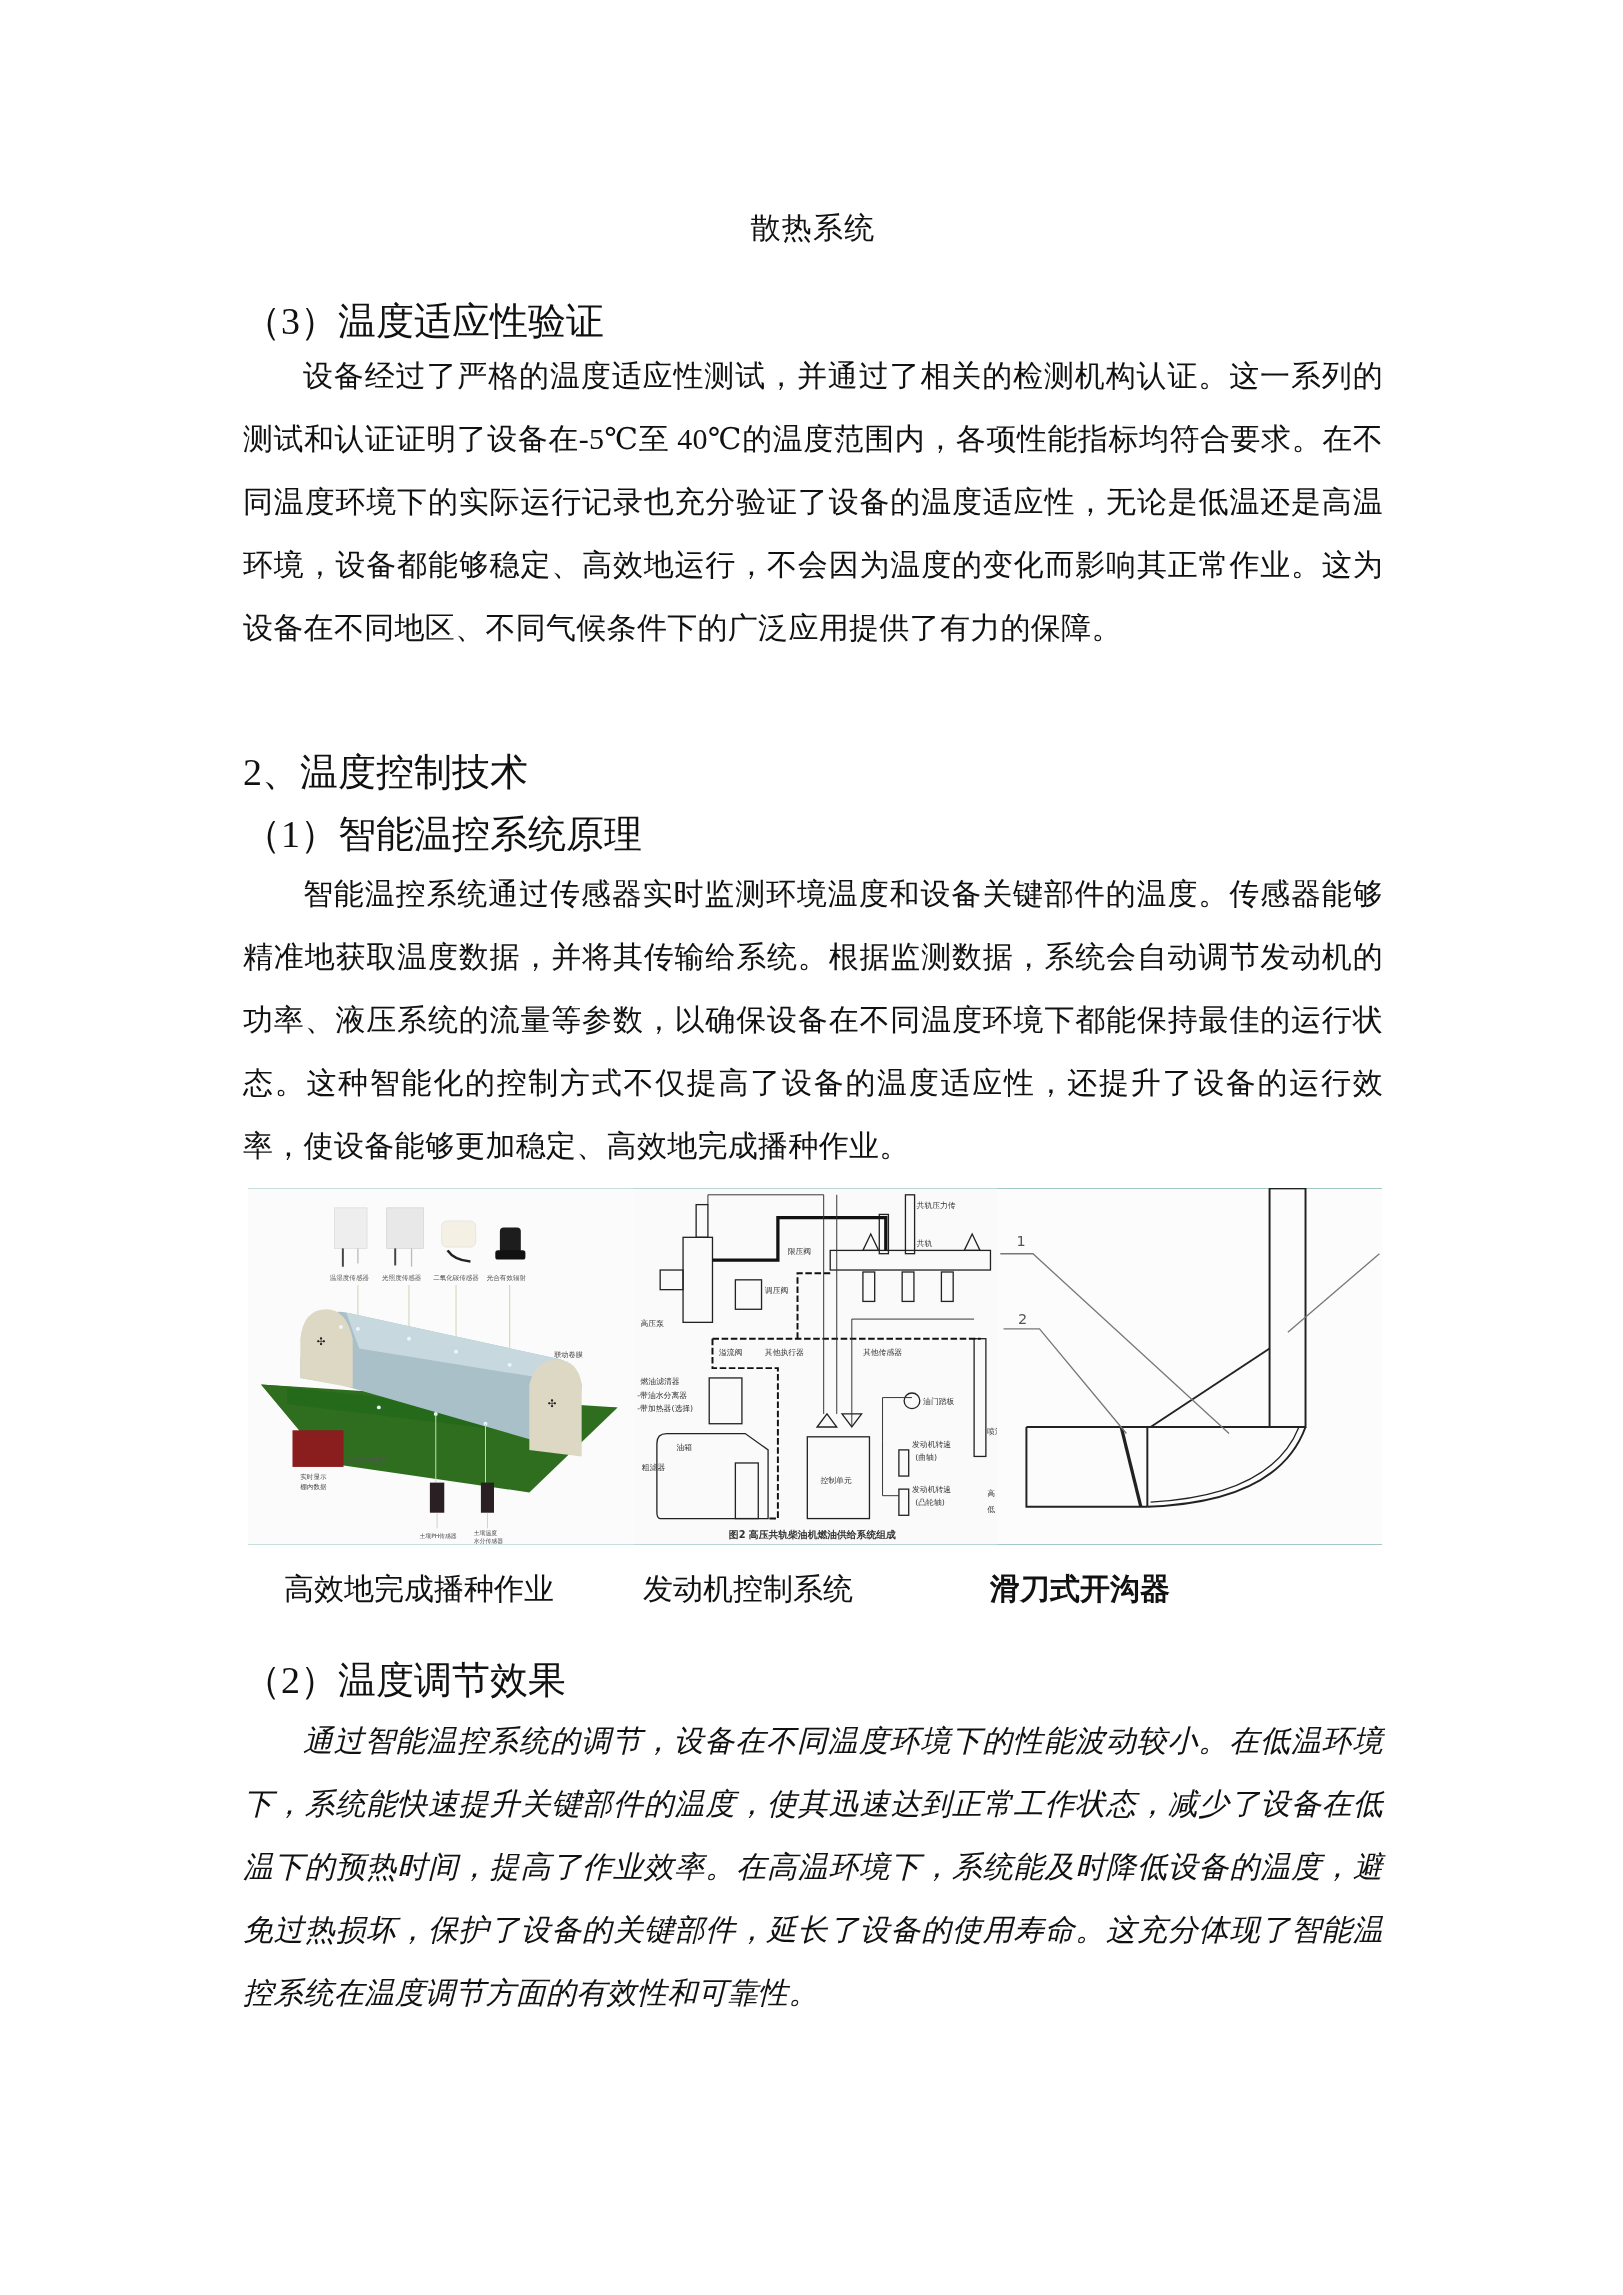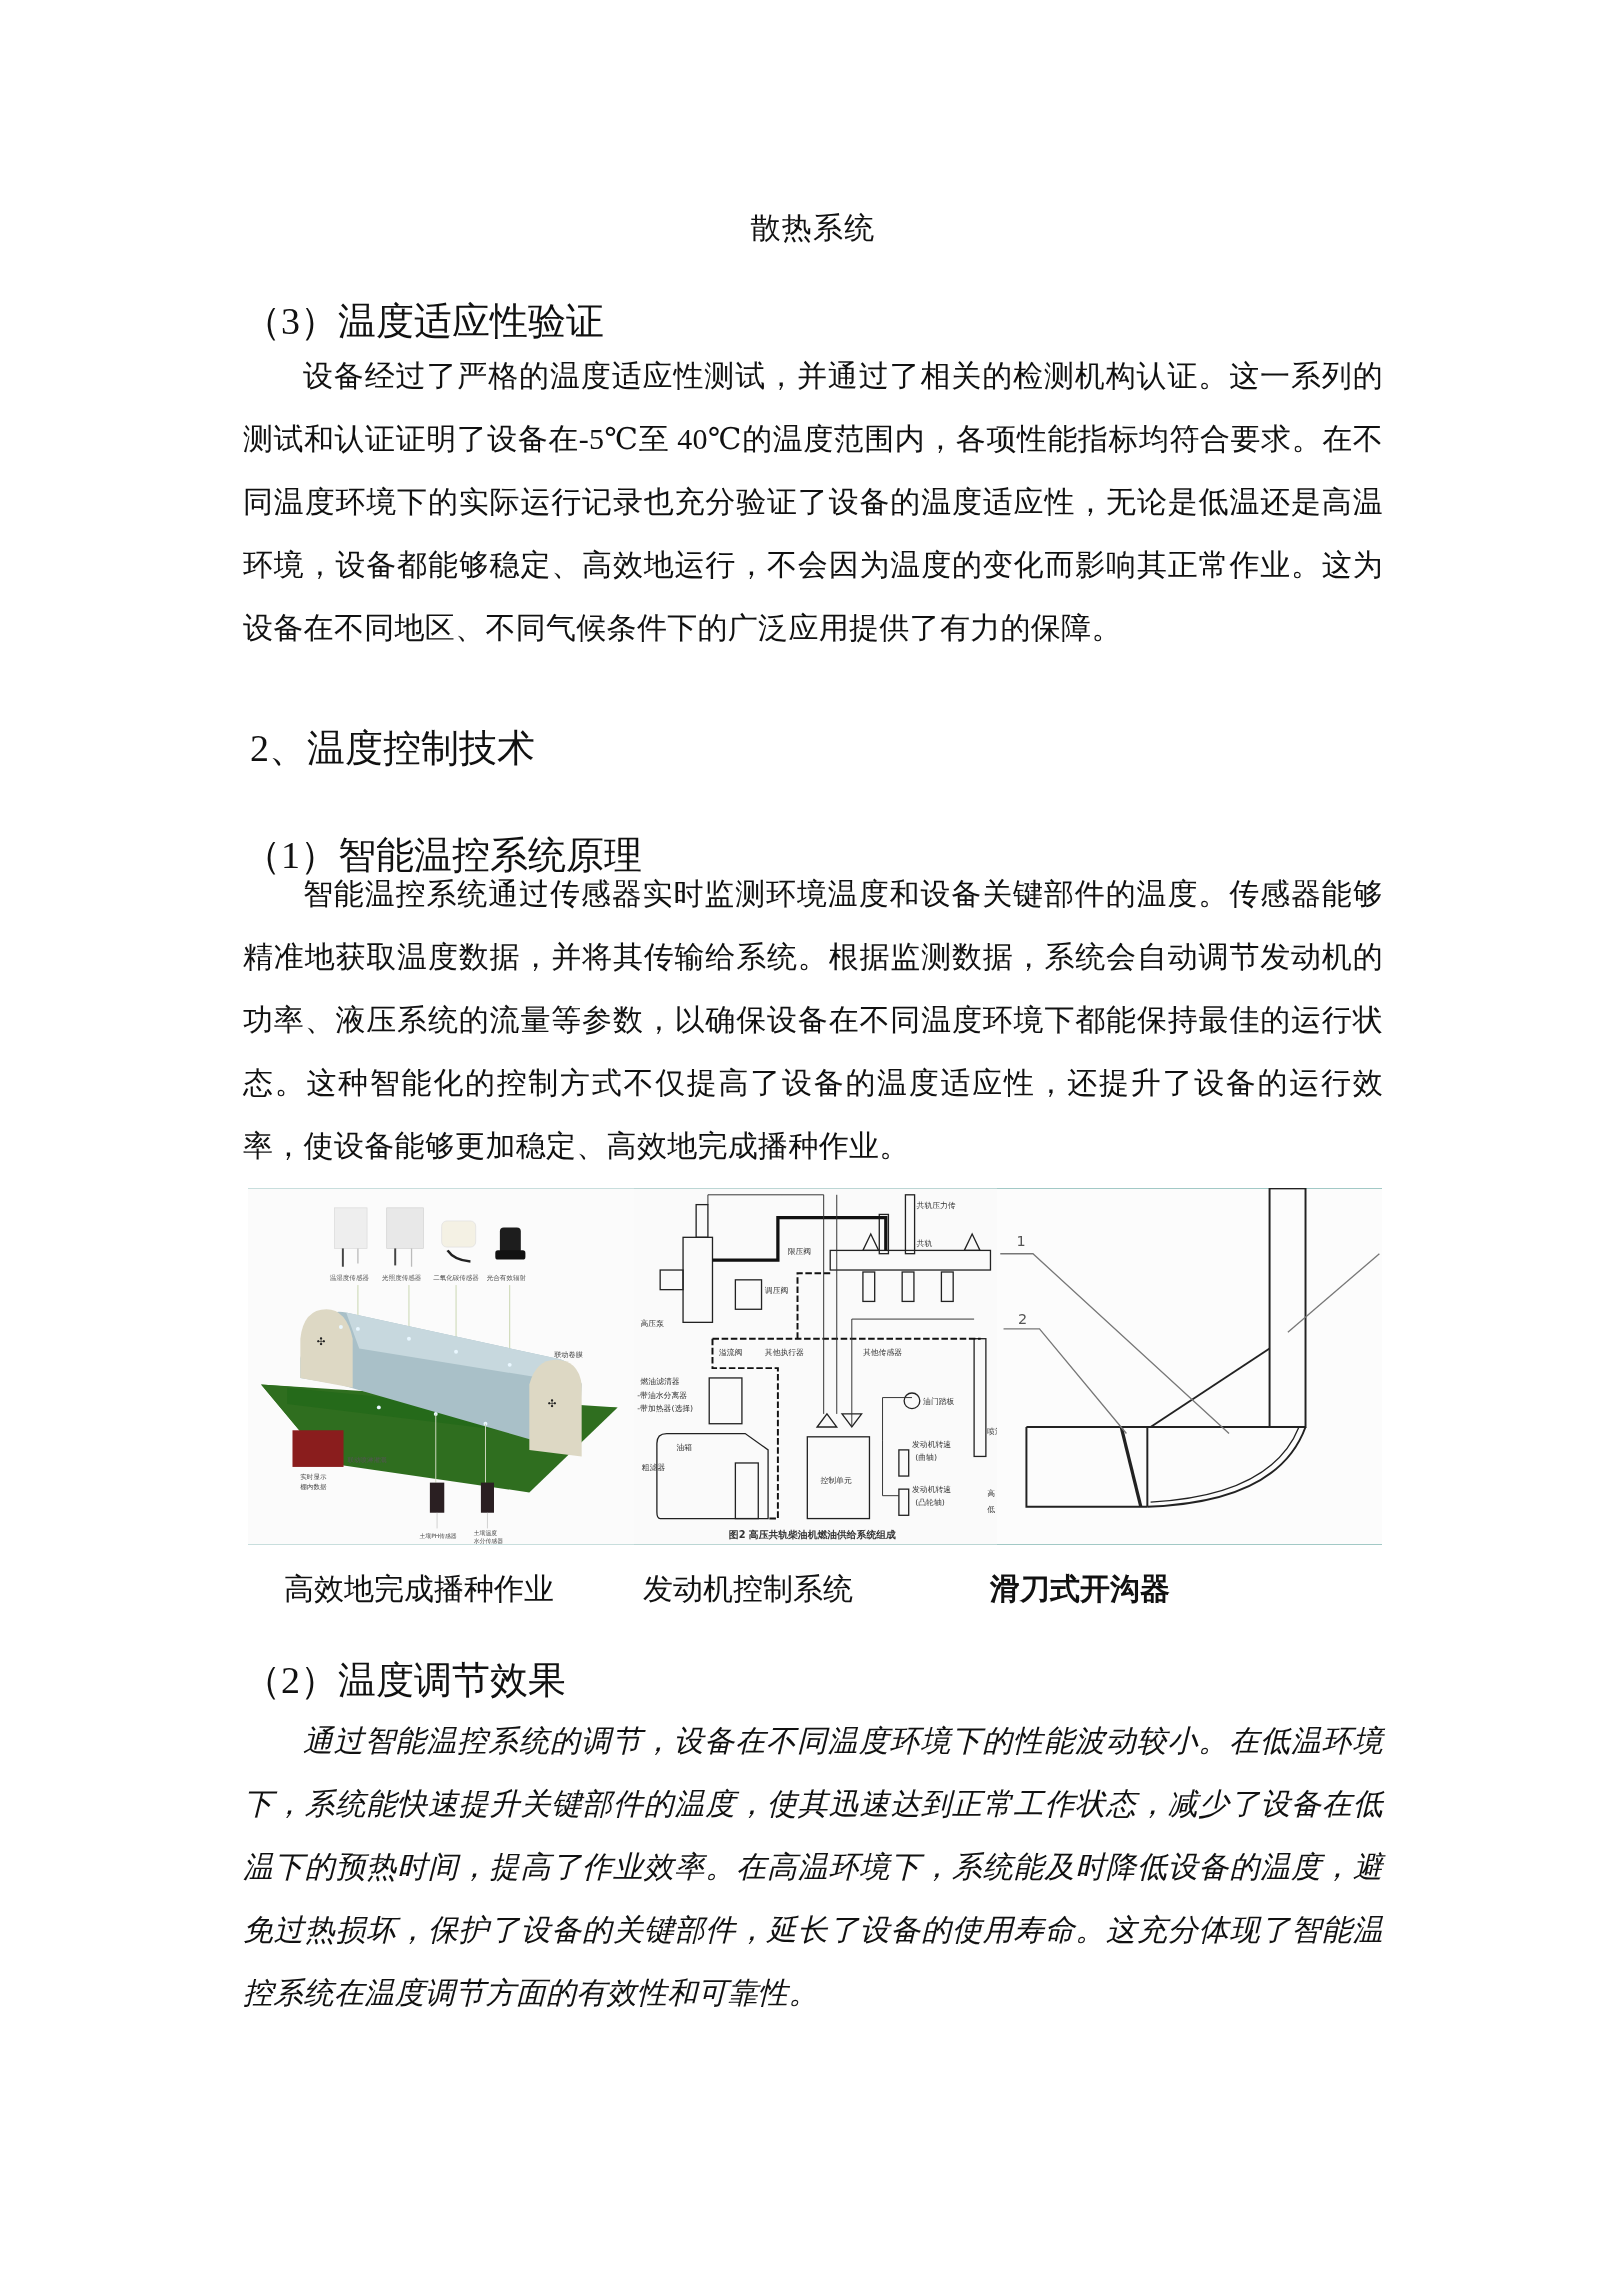--- a/index.html
+++ b/index.html
@@ -26,22 +26,22 @@
 </head>
 <body>
 
 <div class="page">
 
   <div class="title">散热系统</div>
 
   <div class="heading" style="top:302px;">（3）温度适应性验证</div>
   <div class="para" style="top:344px;">设备经过了严格的温度适应性测试，并通过了相关的检测机构认证。这一系列的测试和认证证明了设备在-5℃至 40℃的温度范围内，各项性能指标均符合要求。在不同温度环境下的实际运行记录也充分验证了设备的温度适应性，无论是低温还是高温环境，设备都能够稳定、高效地运行，不会因为温度的变化而影响其正常作业。这为设备在不同地区、不同气候条件下的广泛应用提供了有力的保障。</div>
 
-  <div class="heading" style="top:729px;margin-left:7px;">2、温度控制技术</div>
-  <div class="heading" style="top:836px;font-family:Liberation Serif, serif;">（1）智能温控系统原理</div>
+  <div class="heading" style="top:753px;">2、温度控制技术</div>
+  <div class="heading" style="top:815px;font-family:Liberation Serif, serif;">（1）智能温控系统原理</div>
   <div class="para" style="top:862px;">智能温控系统通过传感器实时监测环境温度和设备关键部件的温度。传感器能够精准地获取温度数据，并将其传输给系统。根据监测数据，系统会自动调节发动机的功率、液压系统的流量等参数，以确保设备在不同温度环境下都能保持最佳的运行状态。这种智能化的控制方式不仅提高了设备的温度适应性，还提升了设备的运行效率，使设备能够更加稳定、高效地完成播种作业。</div>
 
   <div class="figure-row">
 
     <div class="fig fig1">
       <svg width="386" height="357" viewBox="0 0 590 545">
         <rect x="0" y="0" width="590" height="545" fill="#fbfbfb"></rect>
 
         <rect x="132" y="30" width="50" height="62" fill="#eeeeee" stroke="#d8d8d8"></rect>
         <line x1="145" y1="92" x2="145" y2="120" stroke="#444" stroke-width="3"></line>

